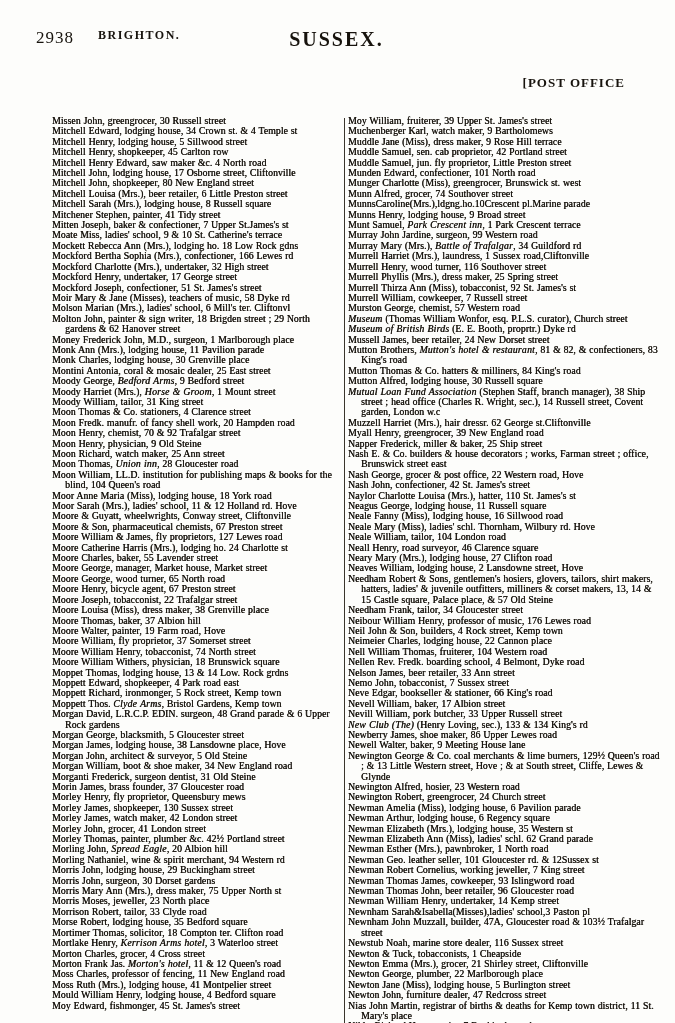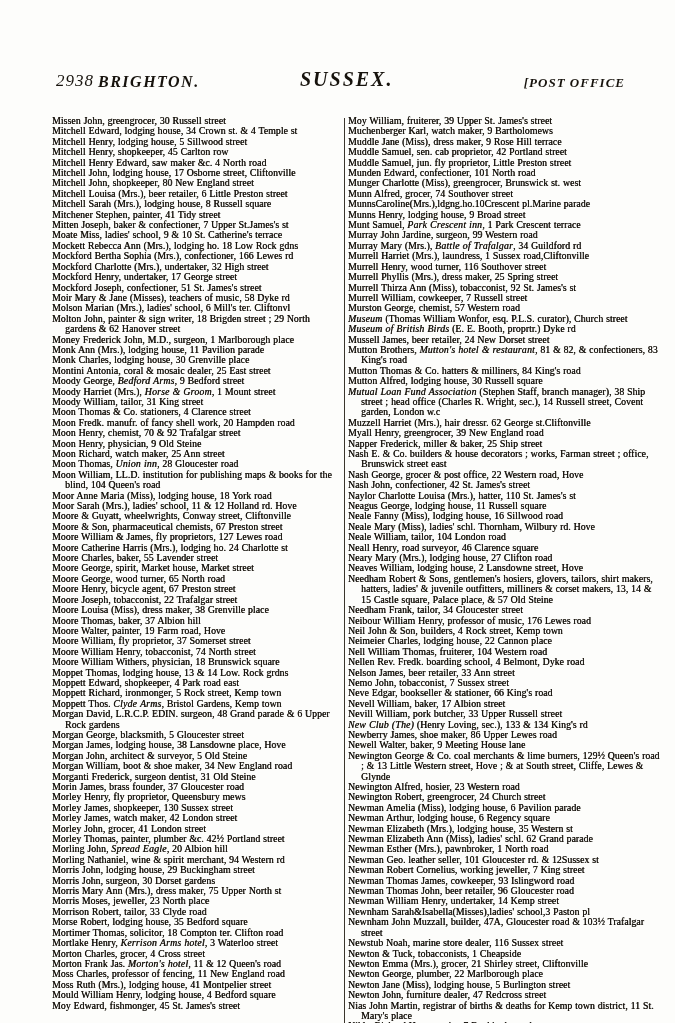--- a/index.html
+++ b/index.html
@@ -4,26 +4,25 @@
 <style>
   html,body { margin:0; padding:0; }
   body {
     width:675px; height:1023px; overflow:hidden;
     background:var(--paper, #fdfdfb);
     font-family:"Liberation Serif", "DejaVu Serif", serif;
     color:var(--ink, #17130d);
   }
   .page { position:relative; width:675px; height:1023px; }
   .header {
-    display:flex; align-items:flex-end;
-    padding:28px 50px 0 56px;
-    font-style:italic;
+    display:flex; align-items:flex-start;
+    padding:28px 50px 0 36px;
   }
   .page-num { font-size:17px; letter-spacing:1px; }
-  .title-left { font-size:16px; font-weight:bold; letter-spacing:1.5px; margin-left:4px; }
+  .title-left { font-size:12px; font-weight:bold; letter-spacing:1.5px; margin-left:24px; }
   .title-center { flex:1; text-align:center; font-size:20px; font-weight:bold; letter-spacing:2px; padding-right:30px; }
   .title-right { font-size:13px; font-weight:bold; letter-spacing:1px; white-space:nowrap;margin-top:47px; }
   .columns {
     display:flex; margin-top:25px; padding-left:52px; padding-right:11px;
   }
   .col { overflow:hidden; }
   .col-left  { width:289px; height:946px; }
   .col-right { width:316px; height:946px; }
   .divider {
     width:1px; background:#3a352c; margin:2px 3px 0 3px; height:906px;
@@ -84,21 +83,21 @@
         <p class="entry">Moon Richard, watch maker, 25 Ann street</p>
         <p class="entry">Moon Thomas, <i>Union inn</i>, 28 Gloucester road</p>
         <p class="entry">Moon William, LL.D. institution for publishing maps &amp; books for the blind, 104 Queen's road</p>
         <p class="entry">Moor Anne Maria (Miss), lodging house, 18 York road</p>
         <p class="entry">Moor Sarah (Mrs.), ladies' school, 11 &amp; 12 Holland rd. Hove</p>
         <p class="entry">Moore &amp; Guyatt, wheelwrights, Conway street, Cliftonville</p>
         <p class="entry">Moore &amp; Son, pharmaceutical chemists, 67 Preston street</p>
         <p class="entry">Moore William &amp; James, fly proprietors, 127 Lewes road</p>
         <p class="entry">Moore Catherine Harris (Mrs.), lodging ho. 24 Charlotte st</p>
         <p class="entry">Moore Charles, baker, 55 Lavender street</p>
-        <p class="entry">Moore George, spirit, Market house, Market street</p>
+        <p class="entry">Moore George, manager, Market house, Market street</p>
         <p class="entry">Moore George, wood turner, 65 North road</p>
         <p class="entry">Moore Henry, bicycle agent, 67 Preston street</p>
         <p class="entry">Moore Joseph, tobacconist, 22 Trafalgar street</p>
         <p class="entry">Moore Louisa (Miss), dress maker, 38 Grenville place</p>
         <p class="entry">Moore Thomas, baker, 37 Albion hill</p>
         <p class="entry">Moore Walter, painter, 19 Farm road, Hove</p>
         <p class="entry">Moore William, fly proprietor, 37 Somerset street</p>
         <p class="entry">Moore William Henry, tobacconist, 74 North street</p>
         <p class="entry">Moore William Withers, physician, 18 Brunswick square</p>
         <p class="entry">Moppet Thomas, lodging house, 13 &amp; 14 Low. Rock grdns</p>

